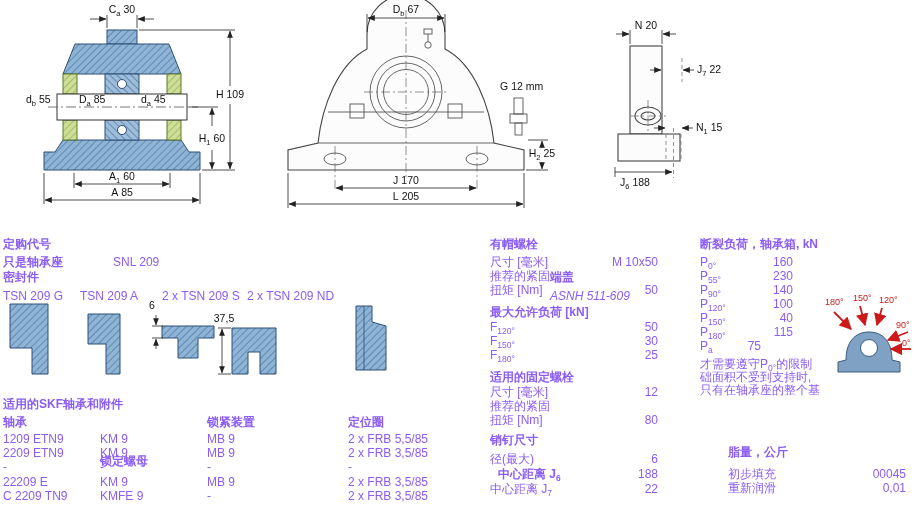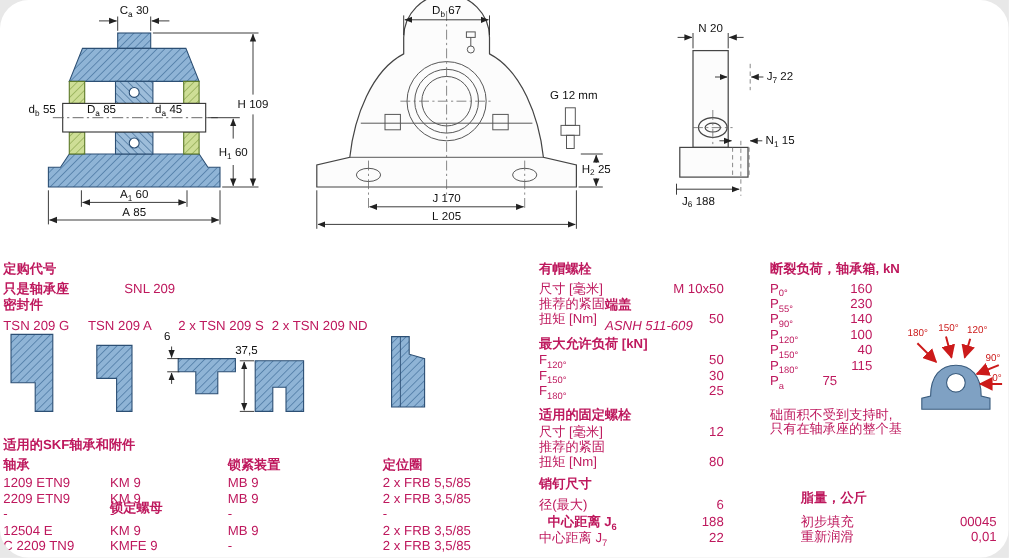--- a/index.html
+++ b/index.html
@@ -1,17 +1,17 @@
 <!DOCTYPE html>
 <html><head>
 <meta charset="utf-8">
 <style>
   html,body { margin:0; padding:0; background:#e8e8e8; }
   .screen { position:relative; width:917px; height:507px; background:#ffffff; overflow:hidden;
-            font-family:"Liberation Sans","DejaVu Sans",sans-serif; color:#be185d;border-radius:26px; }
+            font-family:"Liberation Sans","DejaVu Sans",sans-serif; color:#8b5cf6; }
   .abs { position:absolute; }
   .t { position:absolute; white-space:nowrap; font-size:12px; line-height:14px; }
   .b { font-weight:bold; }
   .val { text-align:right; }
   sub { font-size:8.5px; }
   svg { overflow:visible; }
   svg text { font-family:"Liberation Sans","DejaVu Sans",sans-serif; fill:#111; }
   .dim { font-size:10.5px; }
   .ang { font-size:9px; fill:#cc1a1a; }
 </style>
@@ -258,21 +258,21 @@
   <div class="t" style="left:3px; top:446px;">2209 ETN9</div>
   <div class="t" style="left:100px; top:446px;">KM 9</div>
   <div class="t" style="left:207px; top:446px;">MB 9</div>
   <div class="t" style="left:348px; top:446px;">2 x FRB 3,5/85</div>
 
   <div class="t" style="left:3px; top:460px;">-</div>
   <div class="t" style="left:100px; top:460px;">-</div>
   <div class="t" style="left:207px; top:460px;">-</div>
   <div class="t" style="left:348px; top:460px;">-</div>
 
-  <div class="t" style="left:3px; top:475px;">12504 E</div>
+  <div class="t" style="left:3px; top:475px;">22209 E</div>
   <div class="t" style="left:100px; top:475px;">KM 9</div>
   <div class="t" style="left:207px; top:475px;">MB 9</div>
   <div class="t" style="left:348px; top:475px;">2 x FRB 3,5/85</div>
 
   <div class="t" style="left:3px; top:489px;">C 2209 TN9</div>
   <div class="t" style="left:100px; top:489px;">KMFE 9</div>
   <div class="t" style="left:207px; top:489px;">-</div>
   <div class="t" style="left:348px; top:489px;">2 x FRB 3,5/85</div>
 
   <div class="t b" style="left:490px; top:237px;">有帽螺栓</div>
@@ -314,20 +314,21 @@
   <div class="t val" style="left:733px; top:283px; width:60px;">140</div>
   <div class="t" style="left:700px; top:297px;">P<sub>120°</sub></div>
   <div class="t val" style="left:733px; top:297px; width:60px;">100</div>
   <div class="t" style="left:700px; top:311px;">P<sub>150°</sub></div>
   <div class="t val" style="left:733px; top:311px; width:60px;">40</div>
   <div class="t" style="left:700px; top:325px;text-align:center;">P<sub>180°</sub></div>
   <div class="t val" style="left:733px; top:325px; width:60px;">115</div>
   <div class="t" style="left:700px; top:339px;">P<sub>a</sub></div>
   <div class="t val" style="left:701px; top:339px; width:60px;">75</div>
 
+  <div class="t" style="left:700px; top:357px;">才需要遵守P<sub>0°</sub>的限制</div>
   <div class="t" style="left:700px; top:370px;">础面积不受到支持时,</div>
   <div class="t" style="left:700px; top:383px;">只有在轴承座的整个基</div>
 
   <div class="t b" style="left:728px; top:445px;">脂量，公斤</div>
   <div class="t" style="left:728px; top:467px;">初步填充</div>
   <div class="t val" style="left:828px; top:467px; width:78px;">00045</div>
   <div class="t" style="left:728px; top:481px;">重新润滑</div>
   <div class="t val" style="left:828px; top:481px; width:78px;">0,01</div>
 
 </div>

